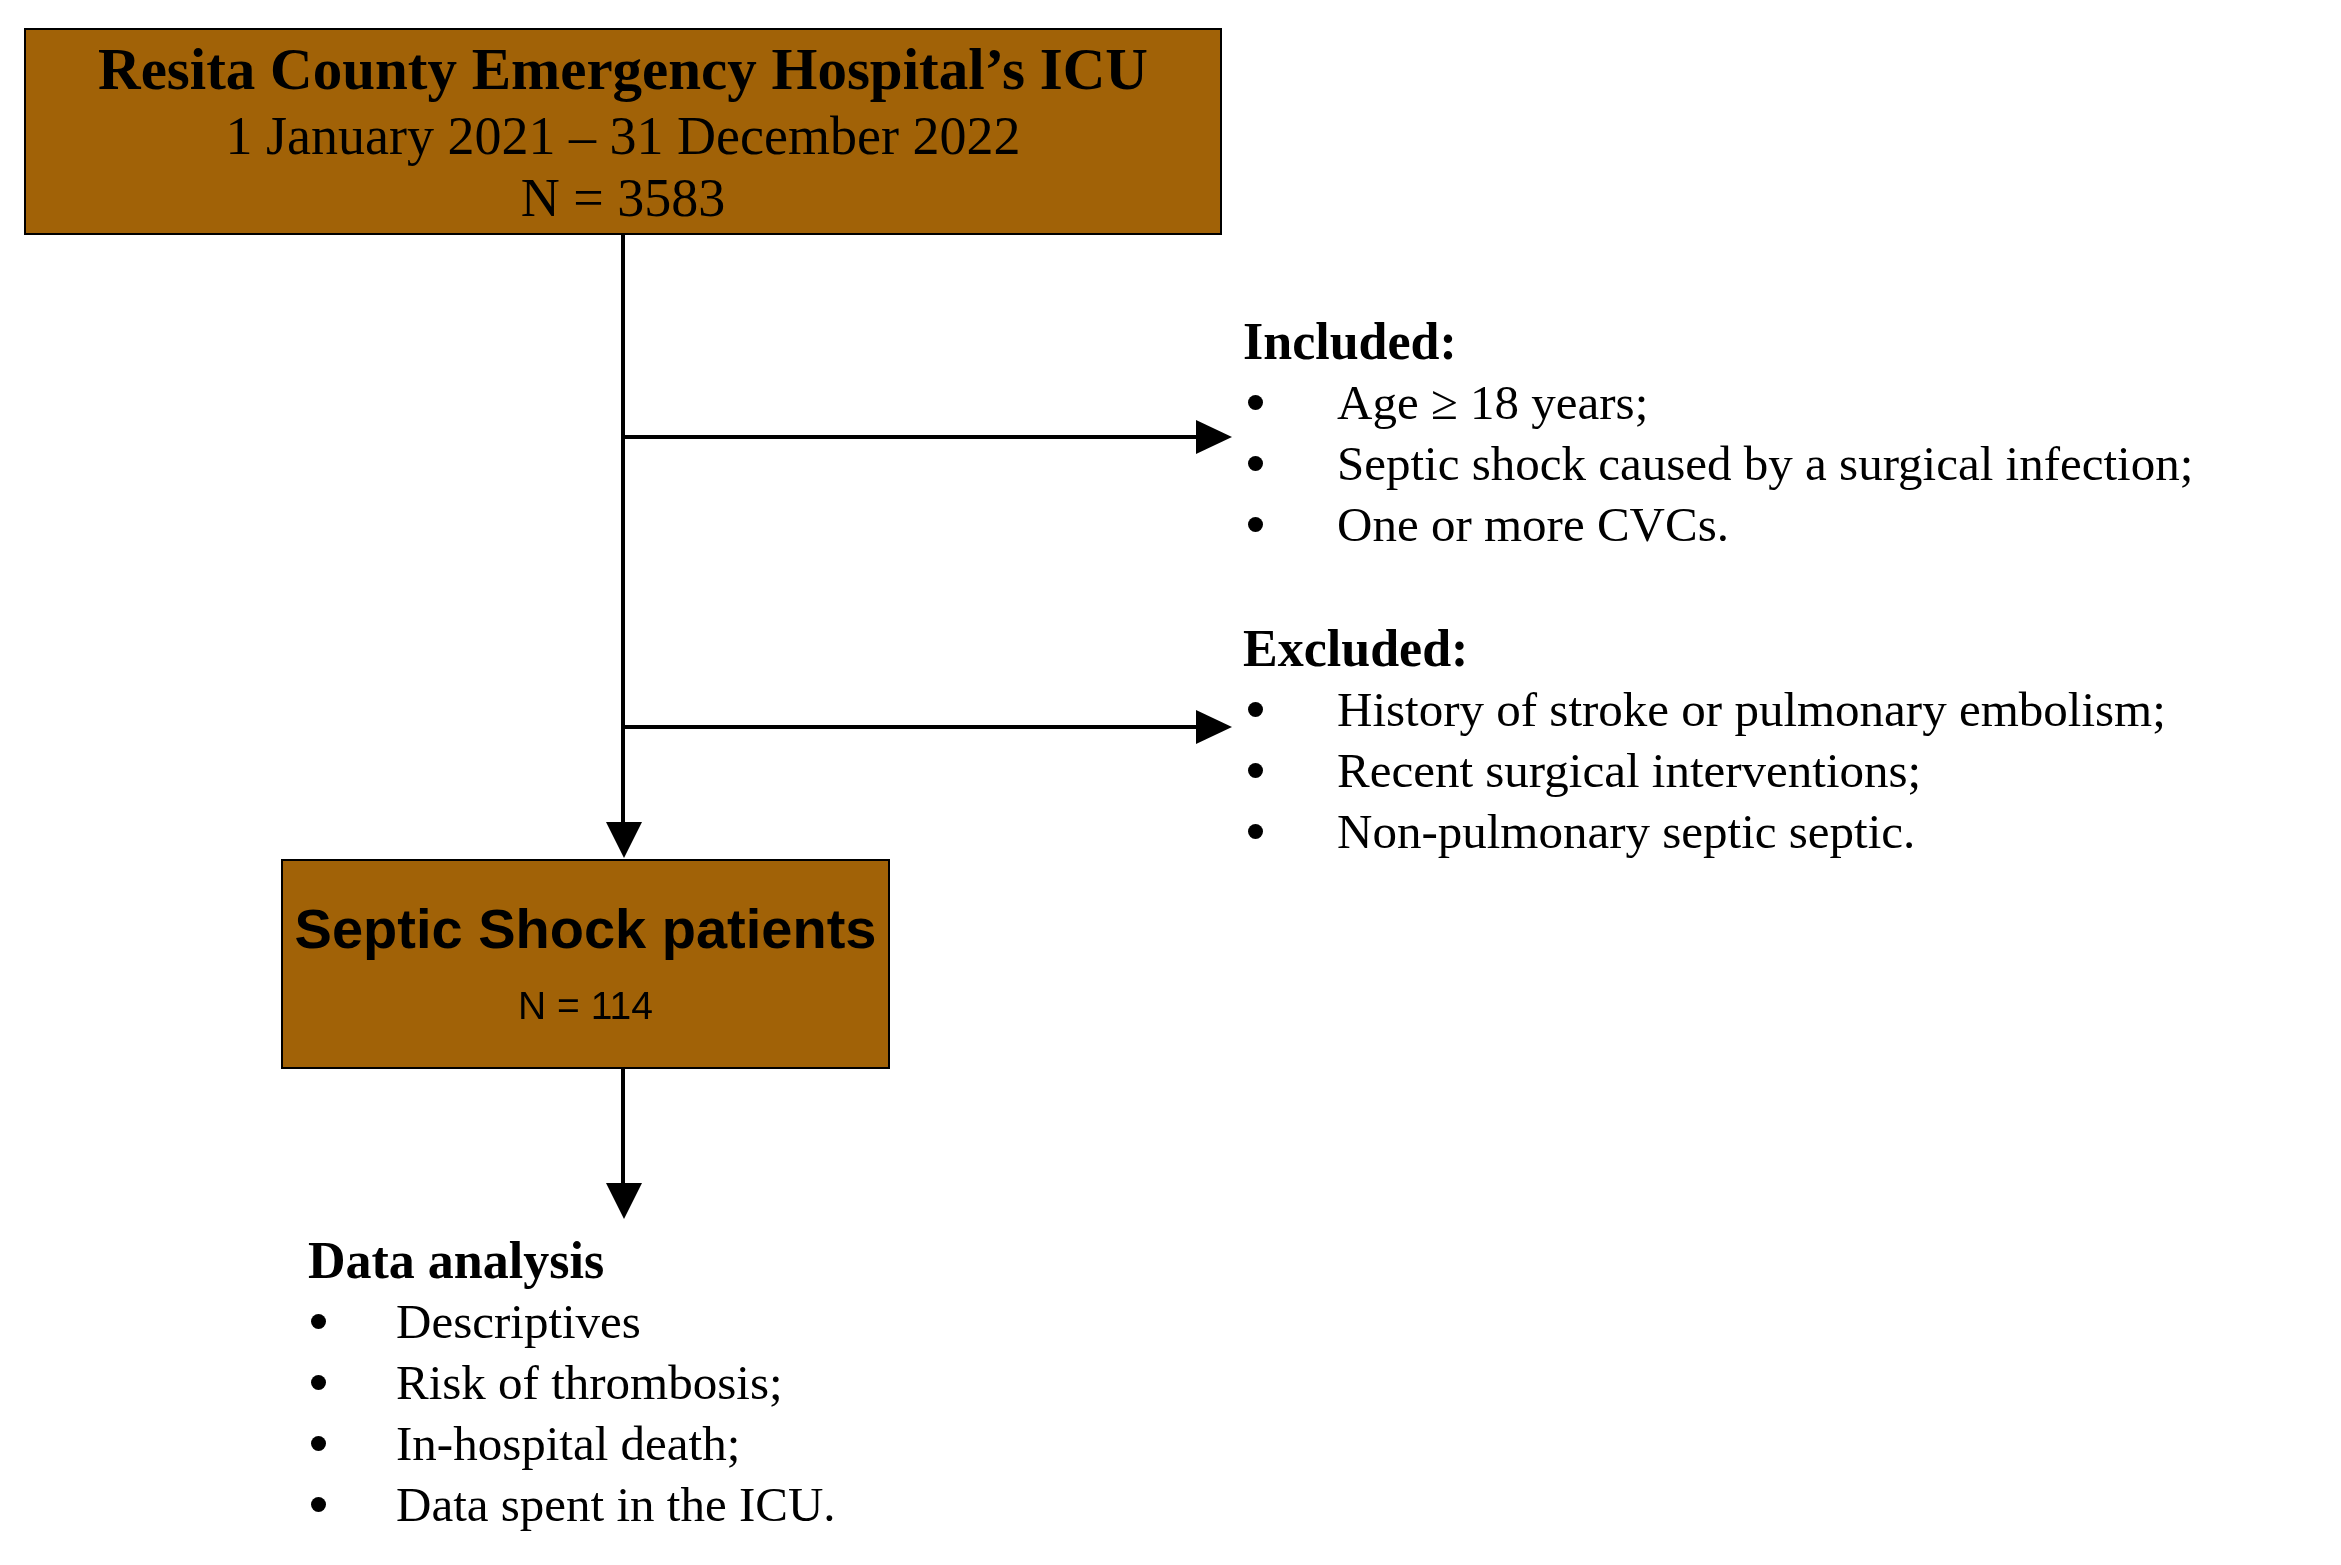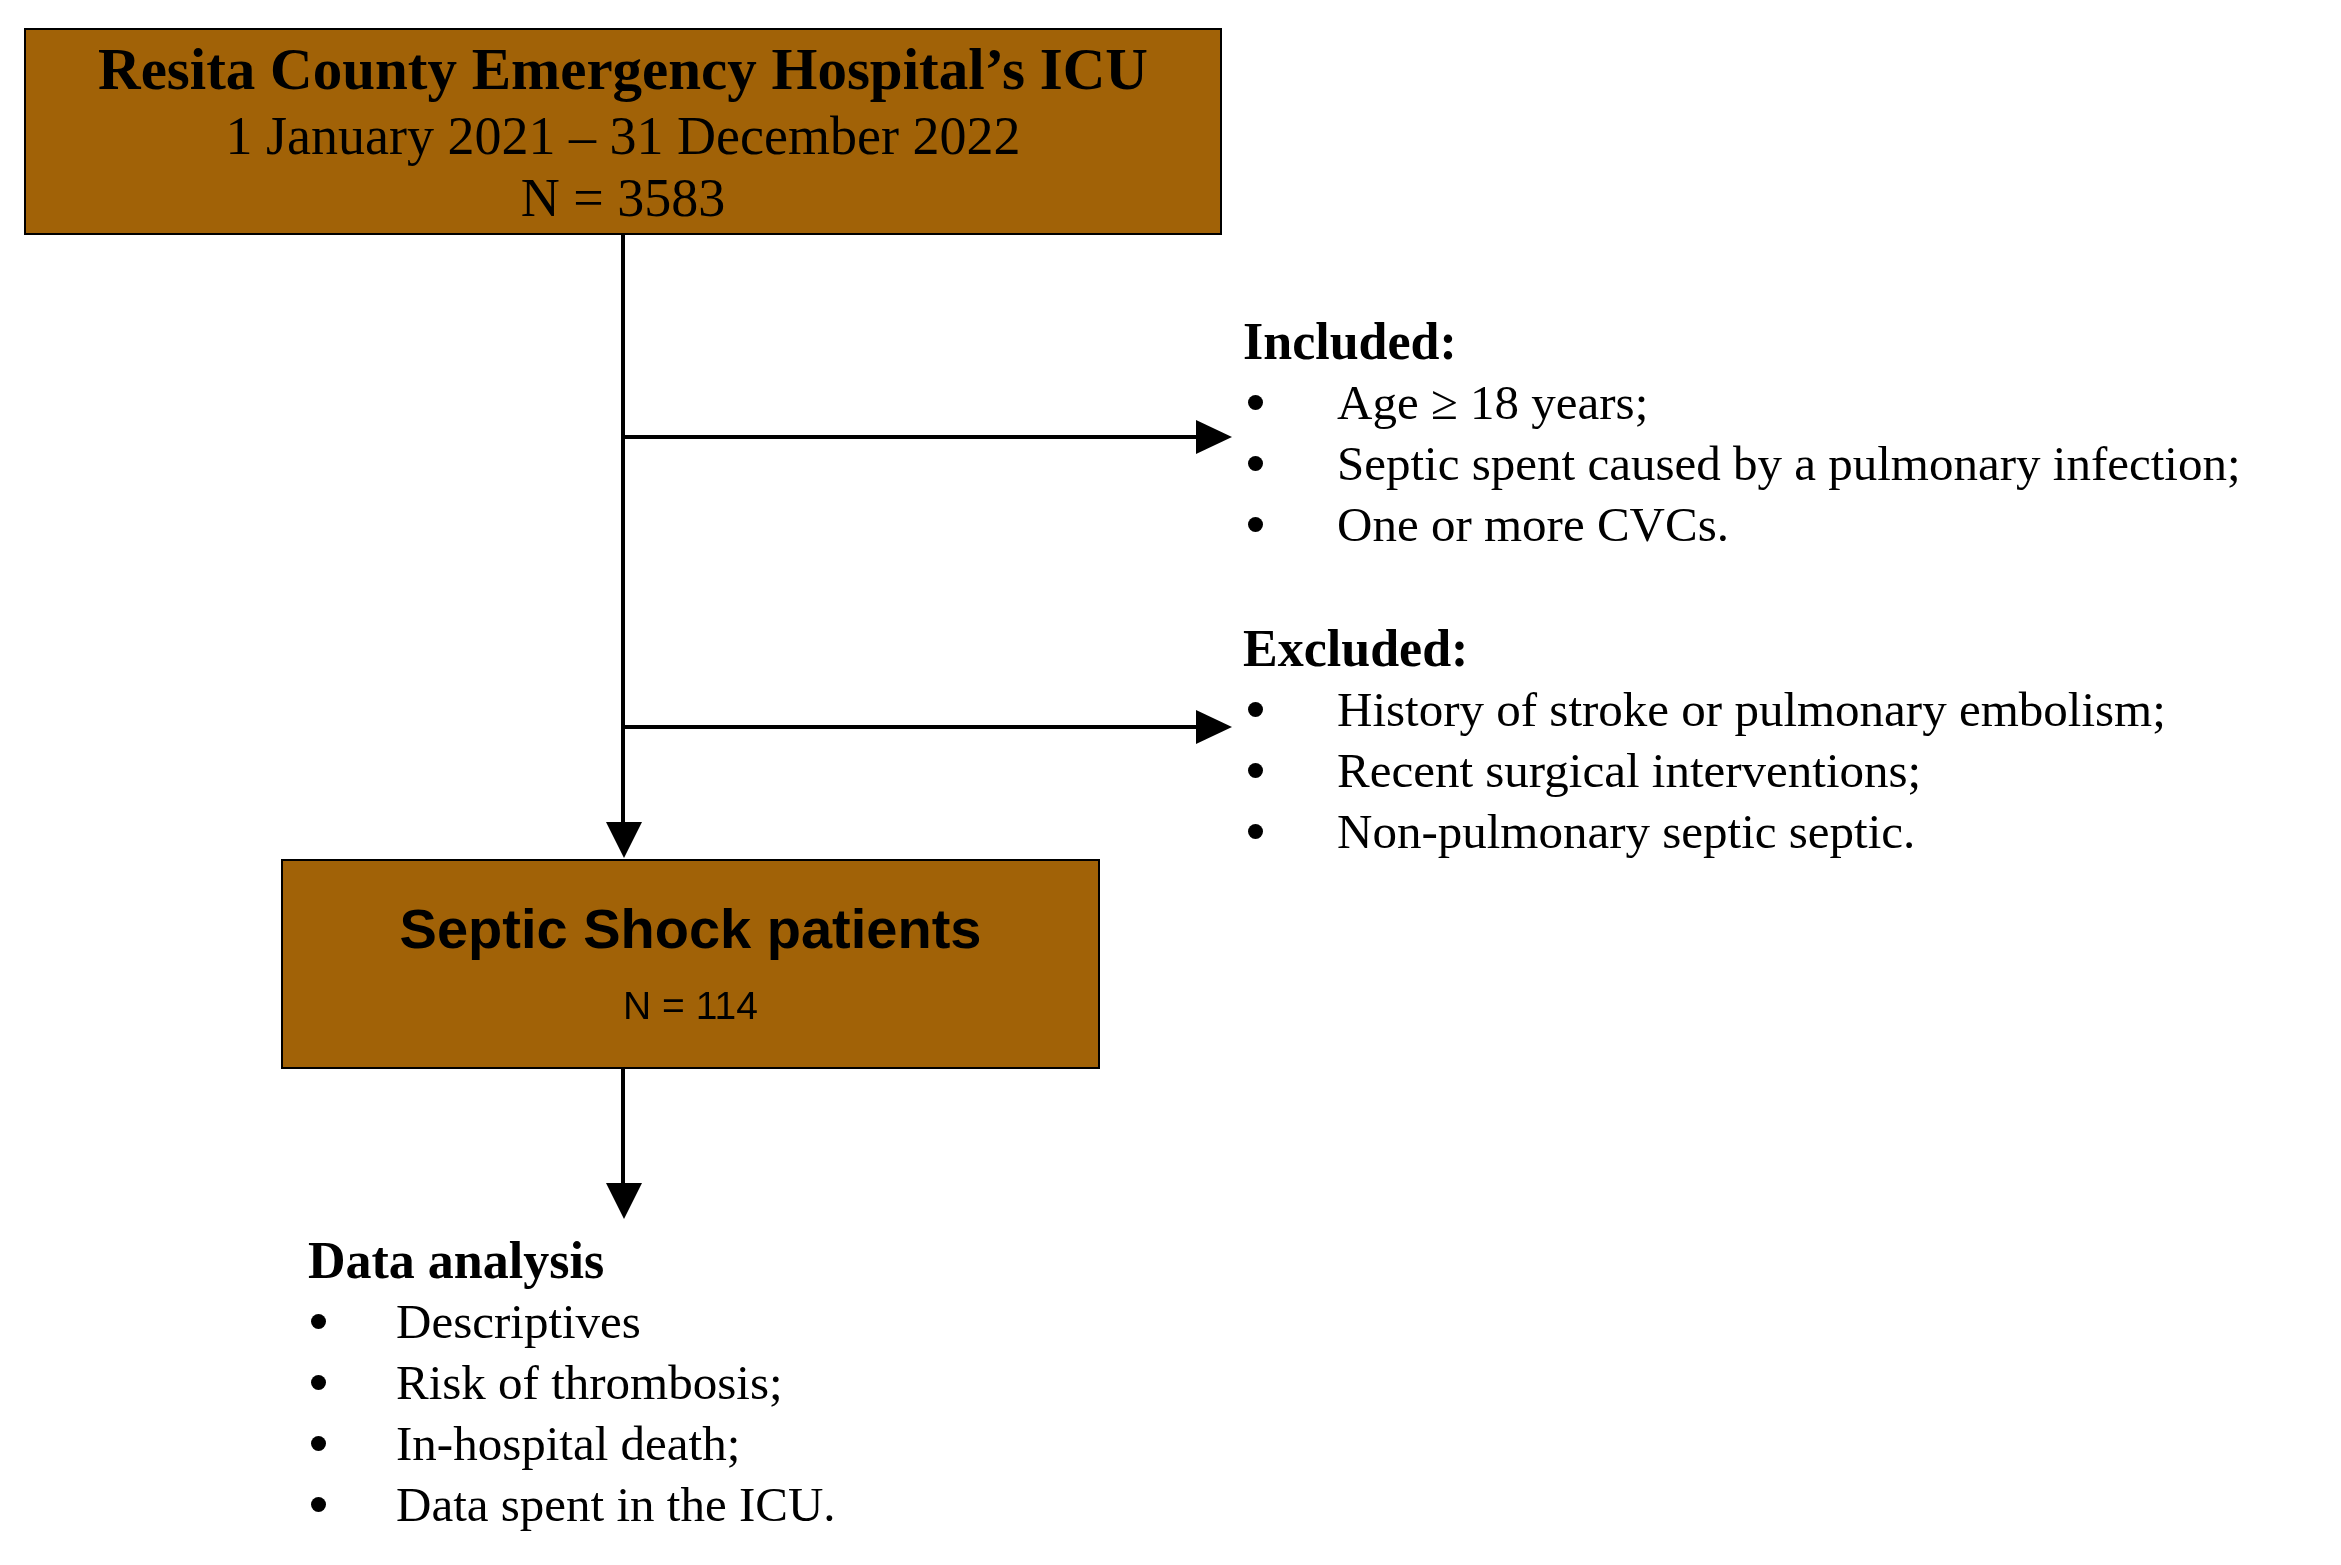--- a/index.html
+++ b/index.html
@@ -13,21 +13,21 @@
   
   .flowbox {
     position:absolute; box-sizing:border-box;
     border:2.9px solid #000; background:#a16207; text-align:center;
   }
   #box-source { left:24px; top:28px; width:1198px; height:207px; }
   .box1-title { font-size:59px; font-weight:bold; line-height:71px; margin-top:3.5px; white-space:nowrap; }
   .box1-sub   { font-size:54px;  line-height:62px; white-space:nowrap; }
   .box1-n     { font-size:54px;  line-height:62px; white-space:nowrap; }
 
-  #box-patients { left:281px; top:859px; width:819px; height:210px; font-family:"Liberation Sans", sans-serif; }
+  #box-patients { left:281px; top:859px; width:609px; height:210px; font-family:"Liberation Sans", sans-serif; }
   .box2-title { font-size:56px; font-weight:bold; line-height:70px; padding-top:33px; white-space:nowrap; }
   .box2-n     { font-size:39px; line-height:54px; margin-top:15px; white-space:nowrap; }
 
   
   .vline { position:absolute; width:4.1px; background:#000; }
   .hline { position:absolute; height:4.1px; background:#000; }
   .tri-down {
     position:absolute; width:0; height:0;
     border-left:18px solid transparent; border-right:18px solid transparent;
     border-top:36px solid #000;
@@ -76,21 +76,21 @@
 
   <section class="textblock" id="block-included">
     <h2>Included:</h2>
     <ul>
         <li>
         <span class="dot"></span>
         <span>Age ≥ 18 years;</span>
       </li>
         <li>
         <span class="dot"></span>
-        <span>Septic spent caused by a pulmonary infection;</span>
+        <span>Septic shock caused by a surgical infection;</span>
       </li>
         <li>
         <span class="dot"></span>
         <span>One or more CVCs.</span>
       </li>
       </ul>
   </section>
 
   <section class="textblock" id="block-excluded">
     <h2>Excluded:</h2>

